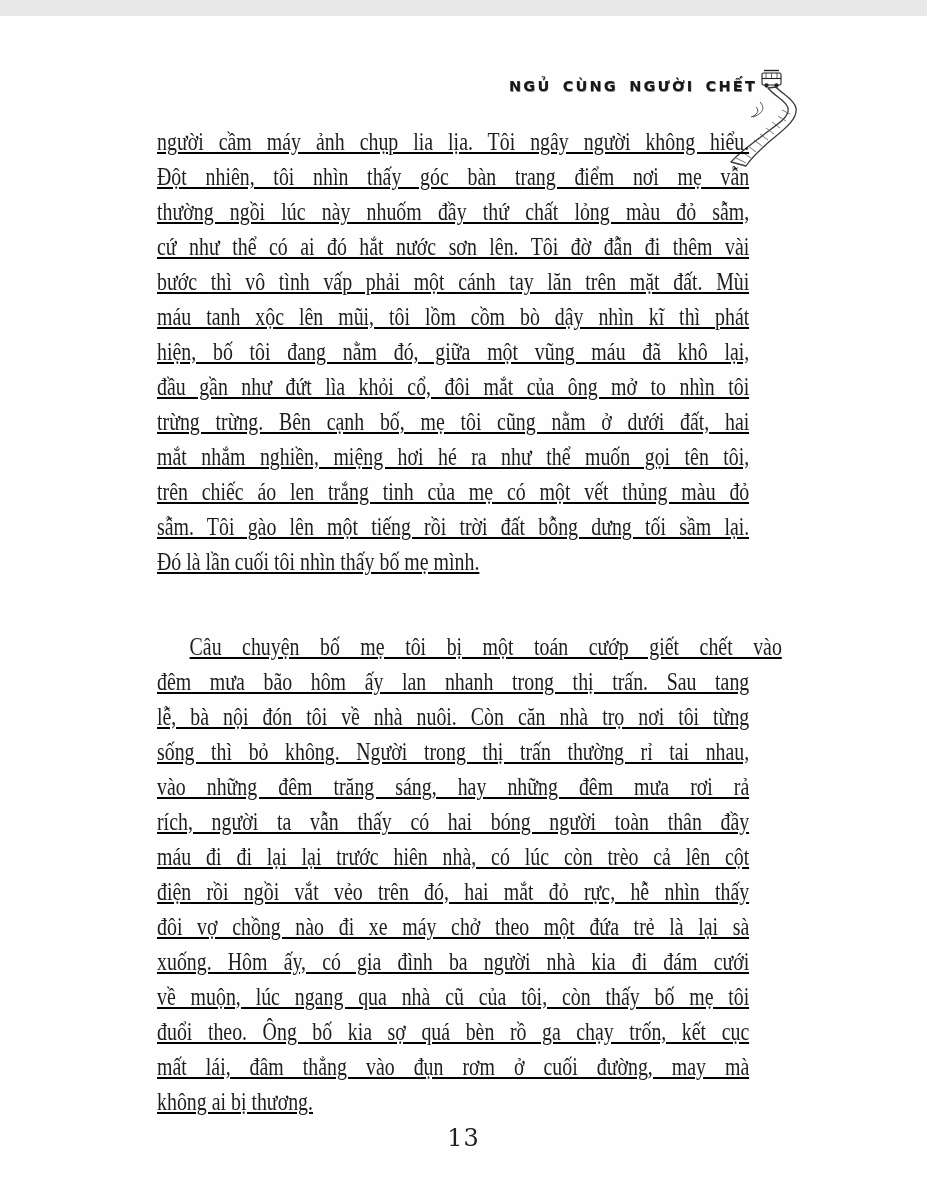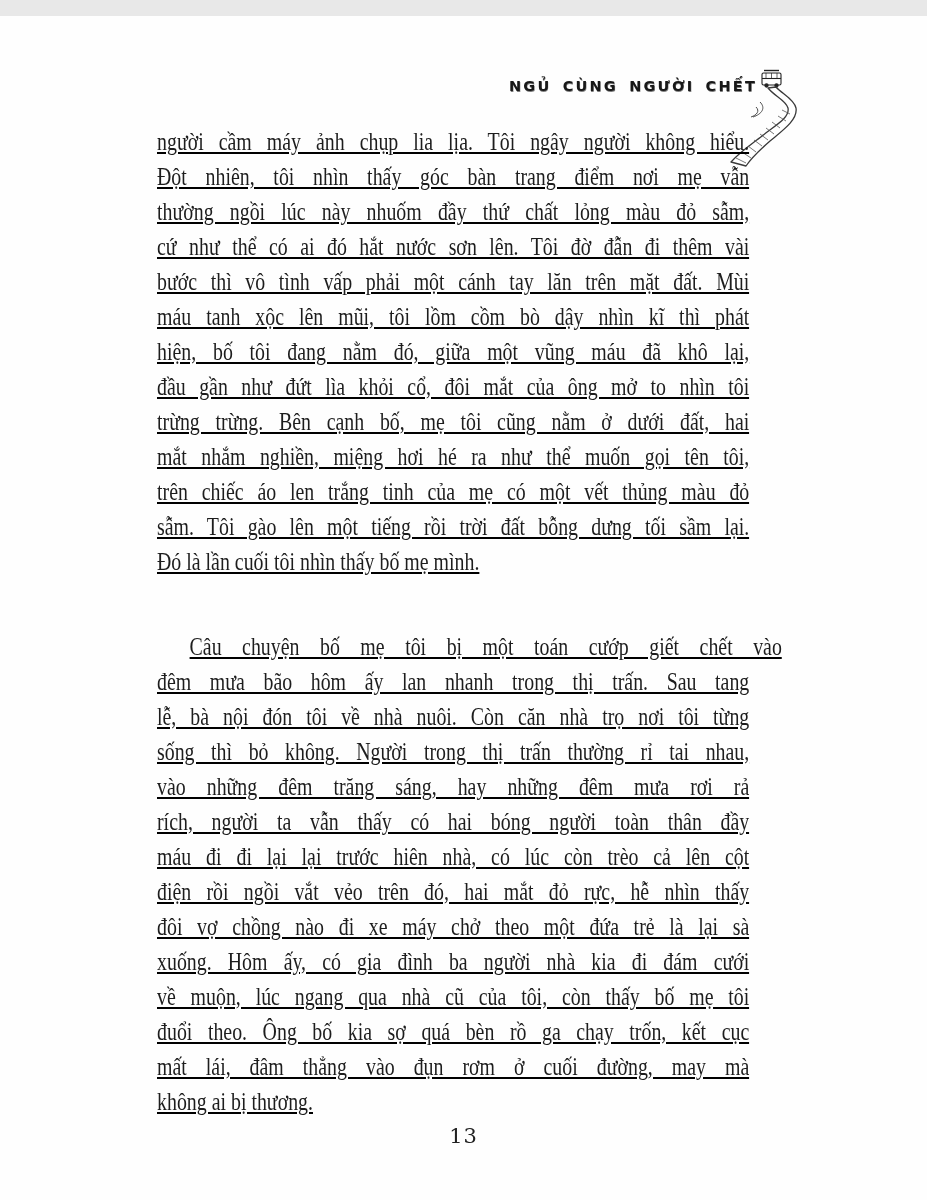--- a/index.html
+++ b/index.html
@@ -67,21 +67,21 @@
   .textline.indent { padding-left: 41px; }
 
   
   .page-number {
     position: absolute;
     top: 1108px;
     left: 0;
     right: 0;
     text-align: center;
     font-family: "DejaVu Serif", serif;
-    font-size: 21px;
+    font-size: 24px;
     letter-spacing: 1px;
     color: #222;
   }
 </style>
 </head>
 <body>
 
 <div class="page">
 
   <div class="running-header">NGỦ CÙNG NGƯỜI CHẾT</div>

